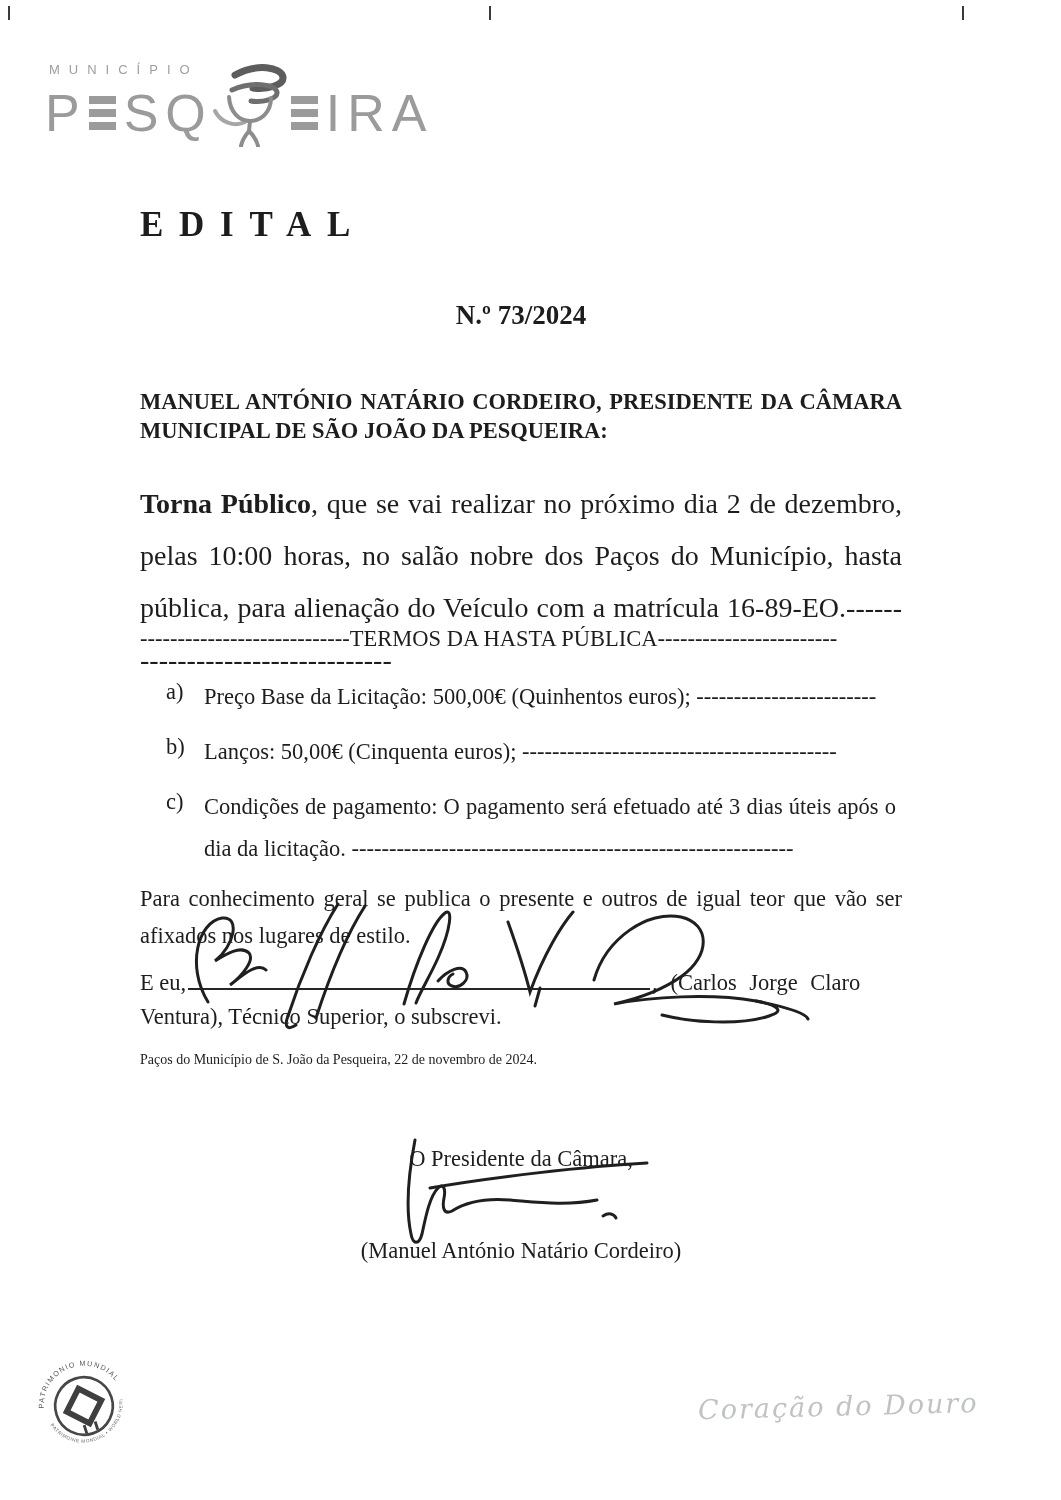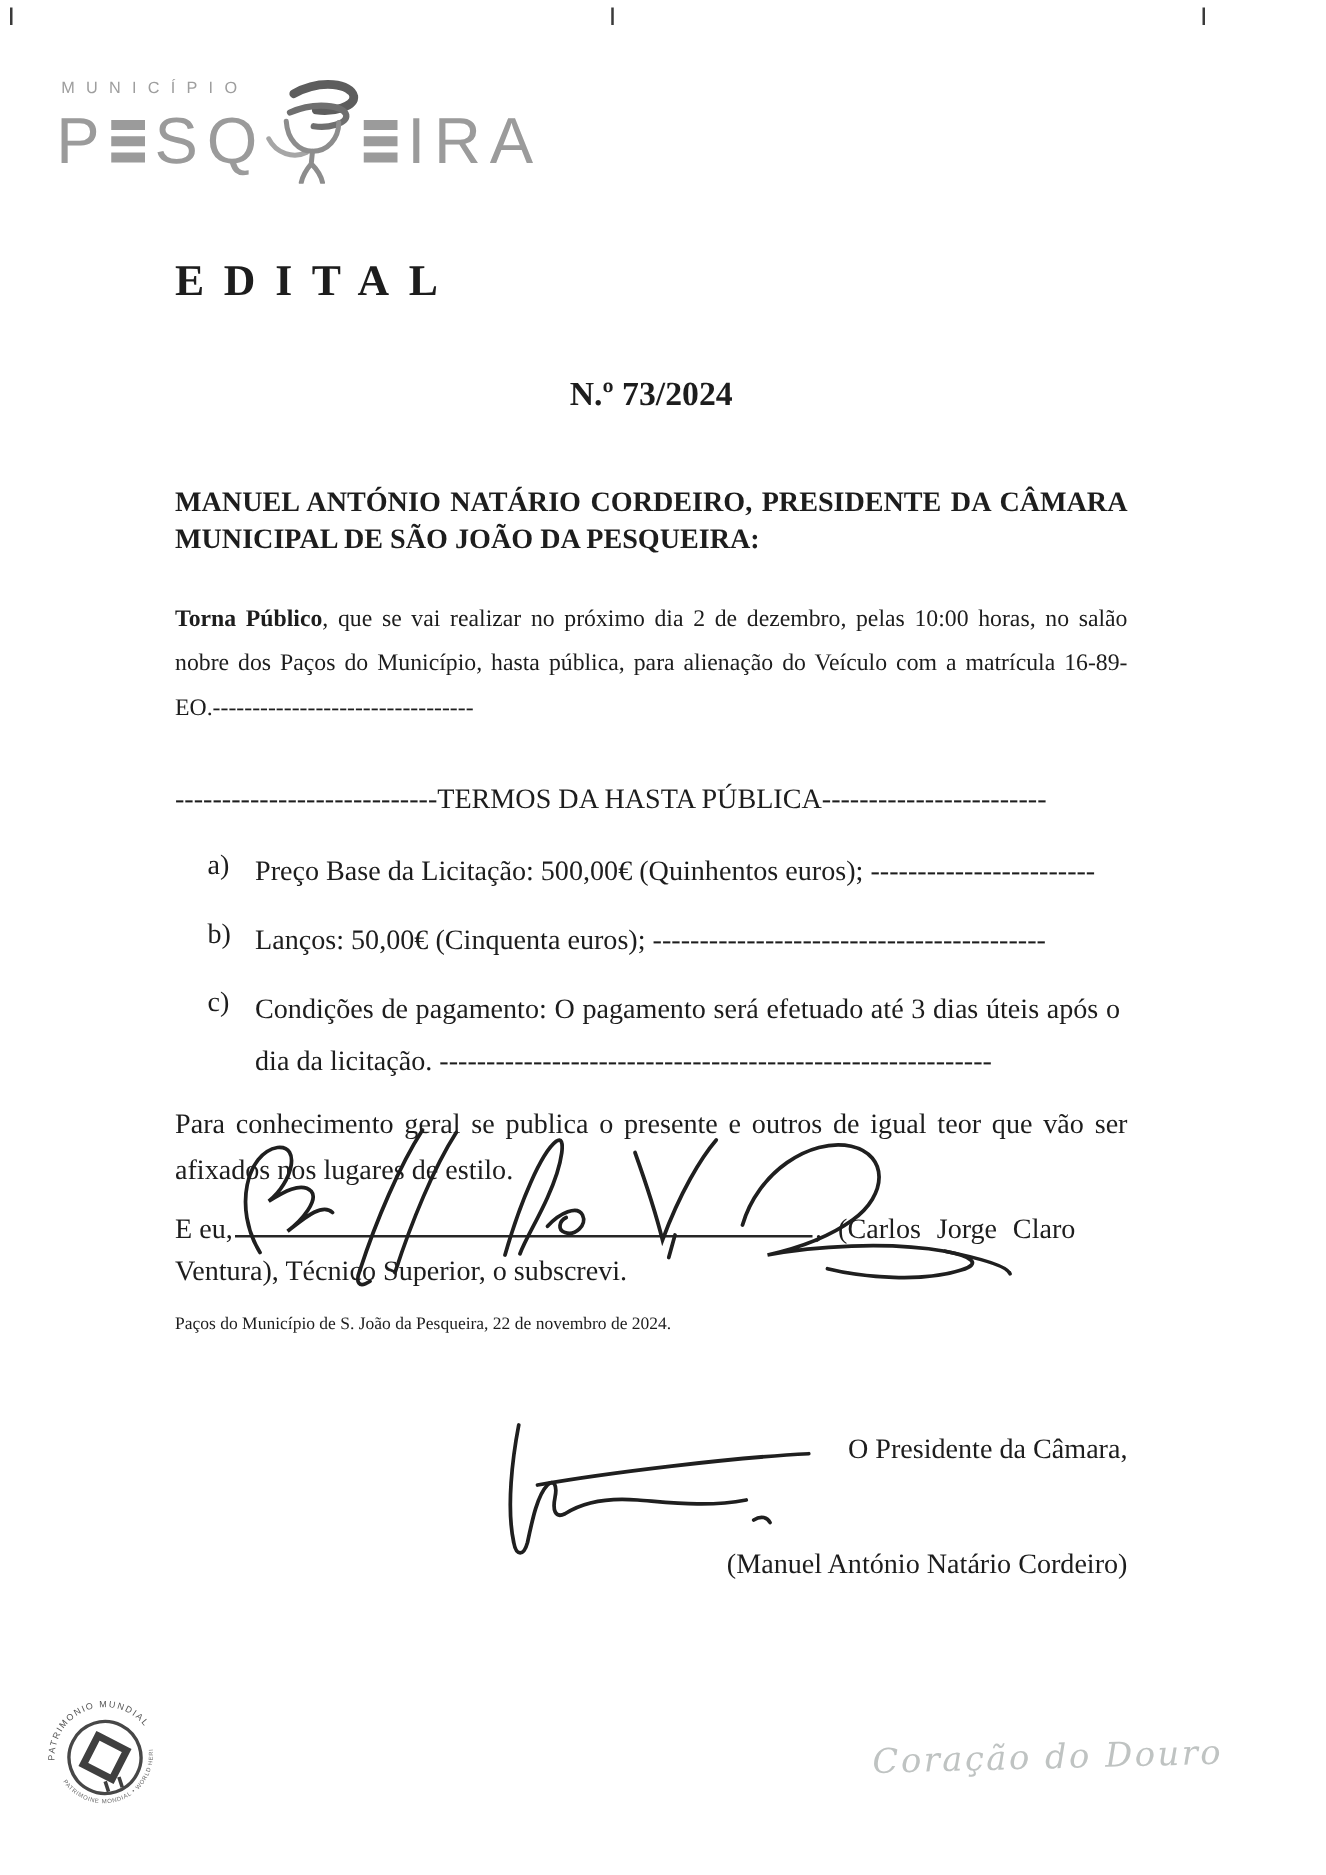--- a/index.html
+++ b/index.html
@@ -29,38 +29,38 @@
 
   
   .doc{position:absolute;left:140px;top:0;width:762px;}
   .title{position:absolute;top:205px;width:100%;text-align:left;
     font-size:35px;font-weight:bold;letter-spacing:0.45em;margin:0;}
   .number{position:absolute;top:300px;width:100%;text-align:center;
     font-size:27px;font-weight:bold;margin:0;}
   .addressee{position:absolute;top:388px;width:100%;margin:0;
     font-weight:bold;font-size:22.5px;line-height:1.28;text-align:justify;}
   .announce{position:absolute;top:478px;width:100%;margin:0;
-    font-size:19px;line-height:1.86;text-align:justify;}
+    font-size:28px;line-height:1.86;text-align:justify;}
   .announce b{font-weight:bold;}
   .termos{position:absolute;top:626px;width:100%;margin:0;
     font-size:22.5px;white-space:nowrap;overflow:hidden;}
   .terms-list{position:absolute;top:676px;left:26px;width:730px;margin:0;padding:0;list-style:none;}
   .terms-list li{display:flex;font-size:22.5px;line-height:1.45;margin-bottom:12px;}
   .terms-list .marker{width:38px;flex:0 0 38px;}
   .terms-list .itext{flex:1;text-align:justify;line-height:1.9;}
   .publication{position:absolute;top:880px;width:100%;margin:0;
     font-size:22.5px;line-height:1.66;text-align:justify;}
   .eeu{position:absolute;top:962px;width:100%;font-size:22.5px;line-height:1.5;}
   .sig-underline{display:inline-block;width:462px;height:26px;
     border-bottom:2px solid #262626;margin:0 2px;}
   .sig-suffix{word-spacing:7px;}
   .ventura-sig{position:absolute;left:30px;top:-78px;pointer-events:none;}
   .place-date{position:absolute;top:1052px;width:100%;margin:0;font-size:14px;}
   .president{position:absolute;top:1146px;width:100%;text-align:center;}
-  .president p{margin:0;font-size:22.5px;text-align:right;}
+  .president p{margin:0;font-size:22.5px;}
   .president .name{margin-top:66px;}
   .president-sig{position:absolute;left:245px;top:-10px;pointer-events:none;}
 
   
   .footer-emblem{position:absolute;left:36px;top:1356px;}
   .footer-addr{position:absolute;left:120px;top:1386px;
     font-family:"Liberation Sans",sans-serif;font-size:11.5px;color:#8e8e8e;line-height:1.85;}
   .motto{position:absolute;left:698px;top:1390px;width:330px;
     font-family:"DejaVu Serif",serif;font-style:italic;font-size:27px;
     color:#bfc3c2;letter-spacing:2px;transform:rotate(-1.5deg);white-space:nowrap;}

